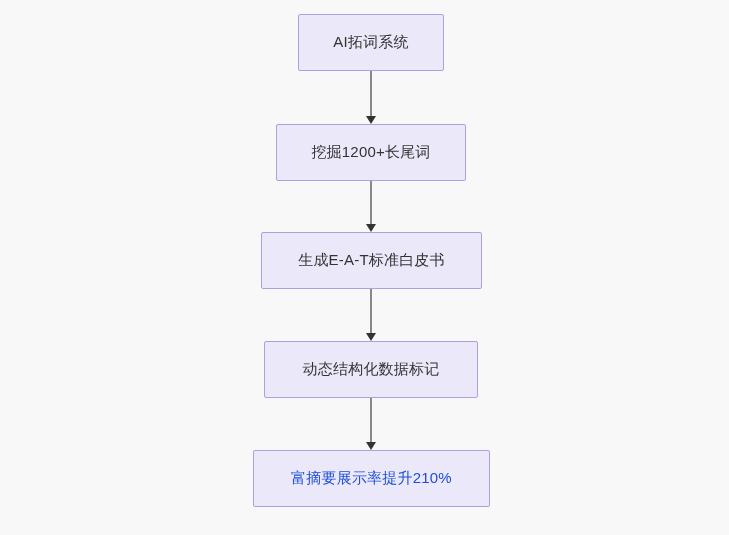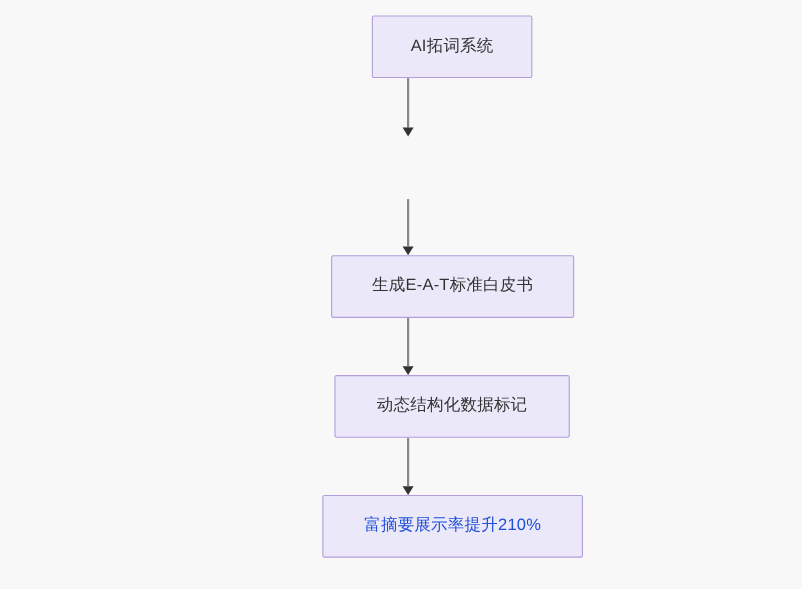--- a/index.html
+++ b/index.html
@@ -26,21 +26,20 @@
     border-radius: 2px;
     display: flex;
     align-items: center;
     justify-content: center;
     color: #333333;
     font-size: 15px;
     line-height: 1.25;
     letter-spacing: 0.2px;
     white-space: nowrap;
     text-align: center;
-    margin-left: 40px;
   }
   .node-label {
     display: block;
   }
   .edge {
     position: absolute;
     width: 0;
   }
   .edge-line {
     position: absolute;
@@ -79,20 +78,23 @@
     <div class="edge-head" style="top: 44px; border-top-color: rgb(51, 51, 51);"></div>
   </div>
   <div class="edge" style="left: 371px; top: 398px; height: 52px;">
     <div class="edge-line" style="height: 44px; background: rgb(136, 136, 136);"></div>
     <div class="edge-head" style="top: 44px; border-top-color: rgb(51, 51, 51);"></div>
   </div>
 
   <div class="node" style="left: 298px; top: 14px; width: 146px; height: 57px; background: rgb(235, 232, 250); border-color: rgb(179, 157, 219); color: rgb(51, 51, 51);">
     <span class="node-label">AI拓词系统</span>
   </div>
+  <div class="node" style="left: 276px; top: 124px; width: 190px; height: 57px; background: rgb(235, 232, 250); border-color: rgb(179, 157, 219); color: rgb(51, 51, 51);">
+    <span class="node-label">挖掘1200+长尾词</span>
+  </div>
   <div class="node" style="left: 261px; top: 232px; width: 221px; height: 57px; background: rgb(235, 232, 250); border-color: rgb(179, 157, 219); color: rgb(51, 51, 51);">
     <span class="node-label">生成E-A-T标准白皮书</span>
   </div>
   <div class="node" style="left: 264px; top: 341px; width: 214px; height: 57px; background: rgb(235, 232, 250); border-color: rgb(179, 157, 219); color: rgb(51, 51, 51);">
     <span class="node-label">动态结构化数据标记</span>
   </div>
   <div class="node" style="left: 253px; top: 450px; width: 237px; height: 57px; background: rgb(235, 232, 250); border-color: rgb(179, 157, 219); color: #1d4ed8;">
     <span class="node-label">富摘要展示率提升210%</span>
   </div>
 

